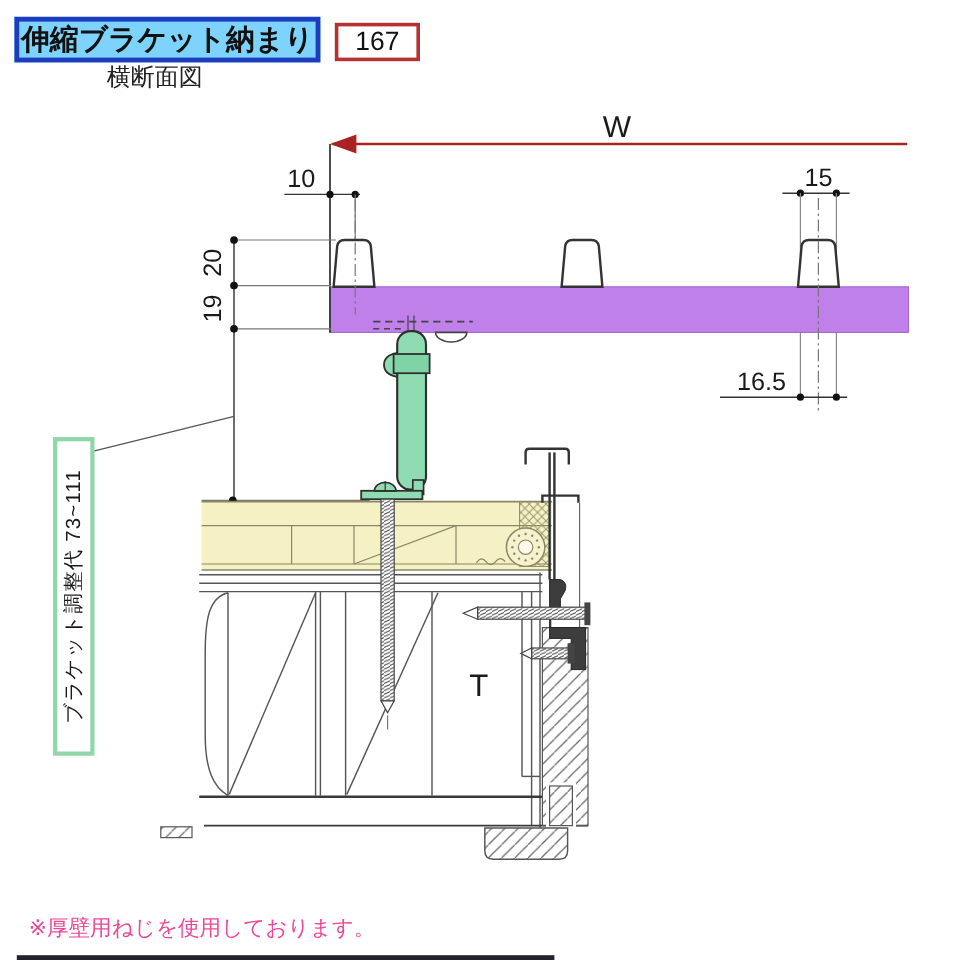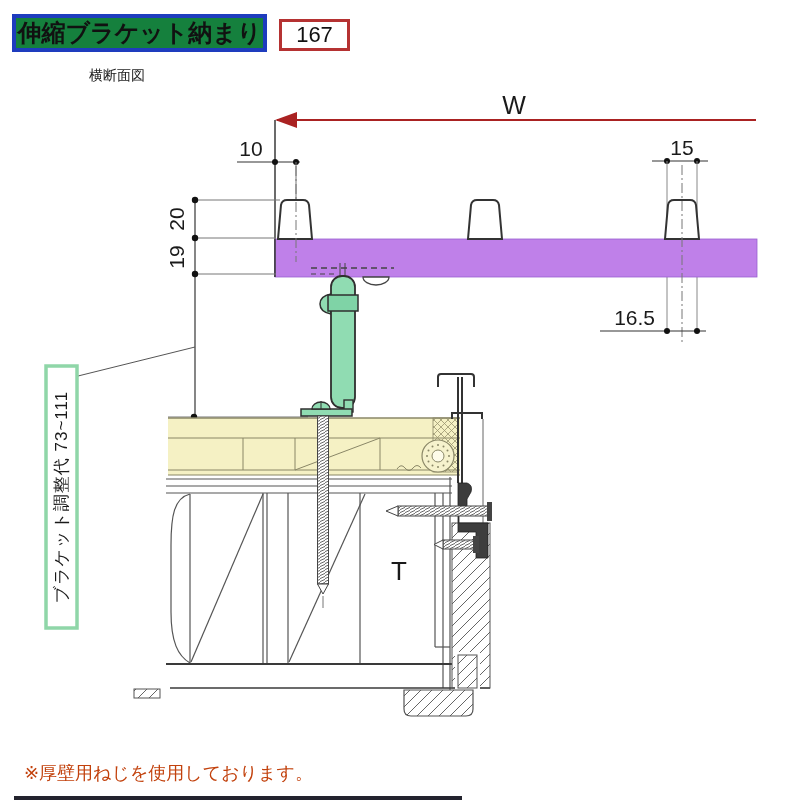--- a/index.html
+++ b/index.html
@@ -1,25 +1,25 @@
 <!DOCTYPE html>
 <html><head>
 <meta charset="utf-8">
 <style>
   html,body{margin:0;padding:0;background:#fff;}
   .stage{position:relative;width:800px;height:800px;background:#fff;overflow:hidden;
          font-family:"Liberation Sans","DejaVu Sans",sans-serif;}
   .title-box{position:absolute;left:12px;top:14px;width:247px;height:30px;
-             border:4px solid #1e3cbe;background:#15803d;display:flex;align-items:center;
+             border:4px solid #1e3cbe;background:#7dd3fc;display:flex;align-items:center;
              justify-content:center;font-size:24px;font-weight:bold;color:#111;letter-spacing:0px;}
   .page-box{position:absolute;left:279px;top:19px;width:65px;height:26px;
             border:3px solid #b53232;background:#fff;display:flex;align-items:center;
             justify-content:center;font-size:22px;color:#111;}
-  .subtitle{position:absolute;left:89px;top:67px;font-size:14px;color:#222;}
-  .footnote{position:absolute;left:24px;top:761px;font-size:18px;color:#c2410c;}
+  .subtitle{position:absolute;left:89px;top:51px;font-size:20px;color:#222;}
+  .footnote{position:absolute;left:24px;top:761px;font-size:18px;color:#ec4899;}
   .bottom-bar{position:absolute;left:14px;top:796px;width:448px;height:4px;background:#23232e;}
   svg{position:absolute;left:0;top:0;}
   svg text{font-family:"Liberation Sans","DejaVu Sans",sans-serif;fill:#1a1a1a;}
   .dimnum{font-size:21px;}
   .wlabel{font-size:25px;}
   .tlabel{font-size:26px;}
   .boxlabel{font-size:17px;letter-spacing:1px;}
 </style>
 </head>
 <body>

